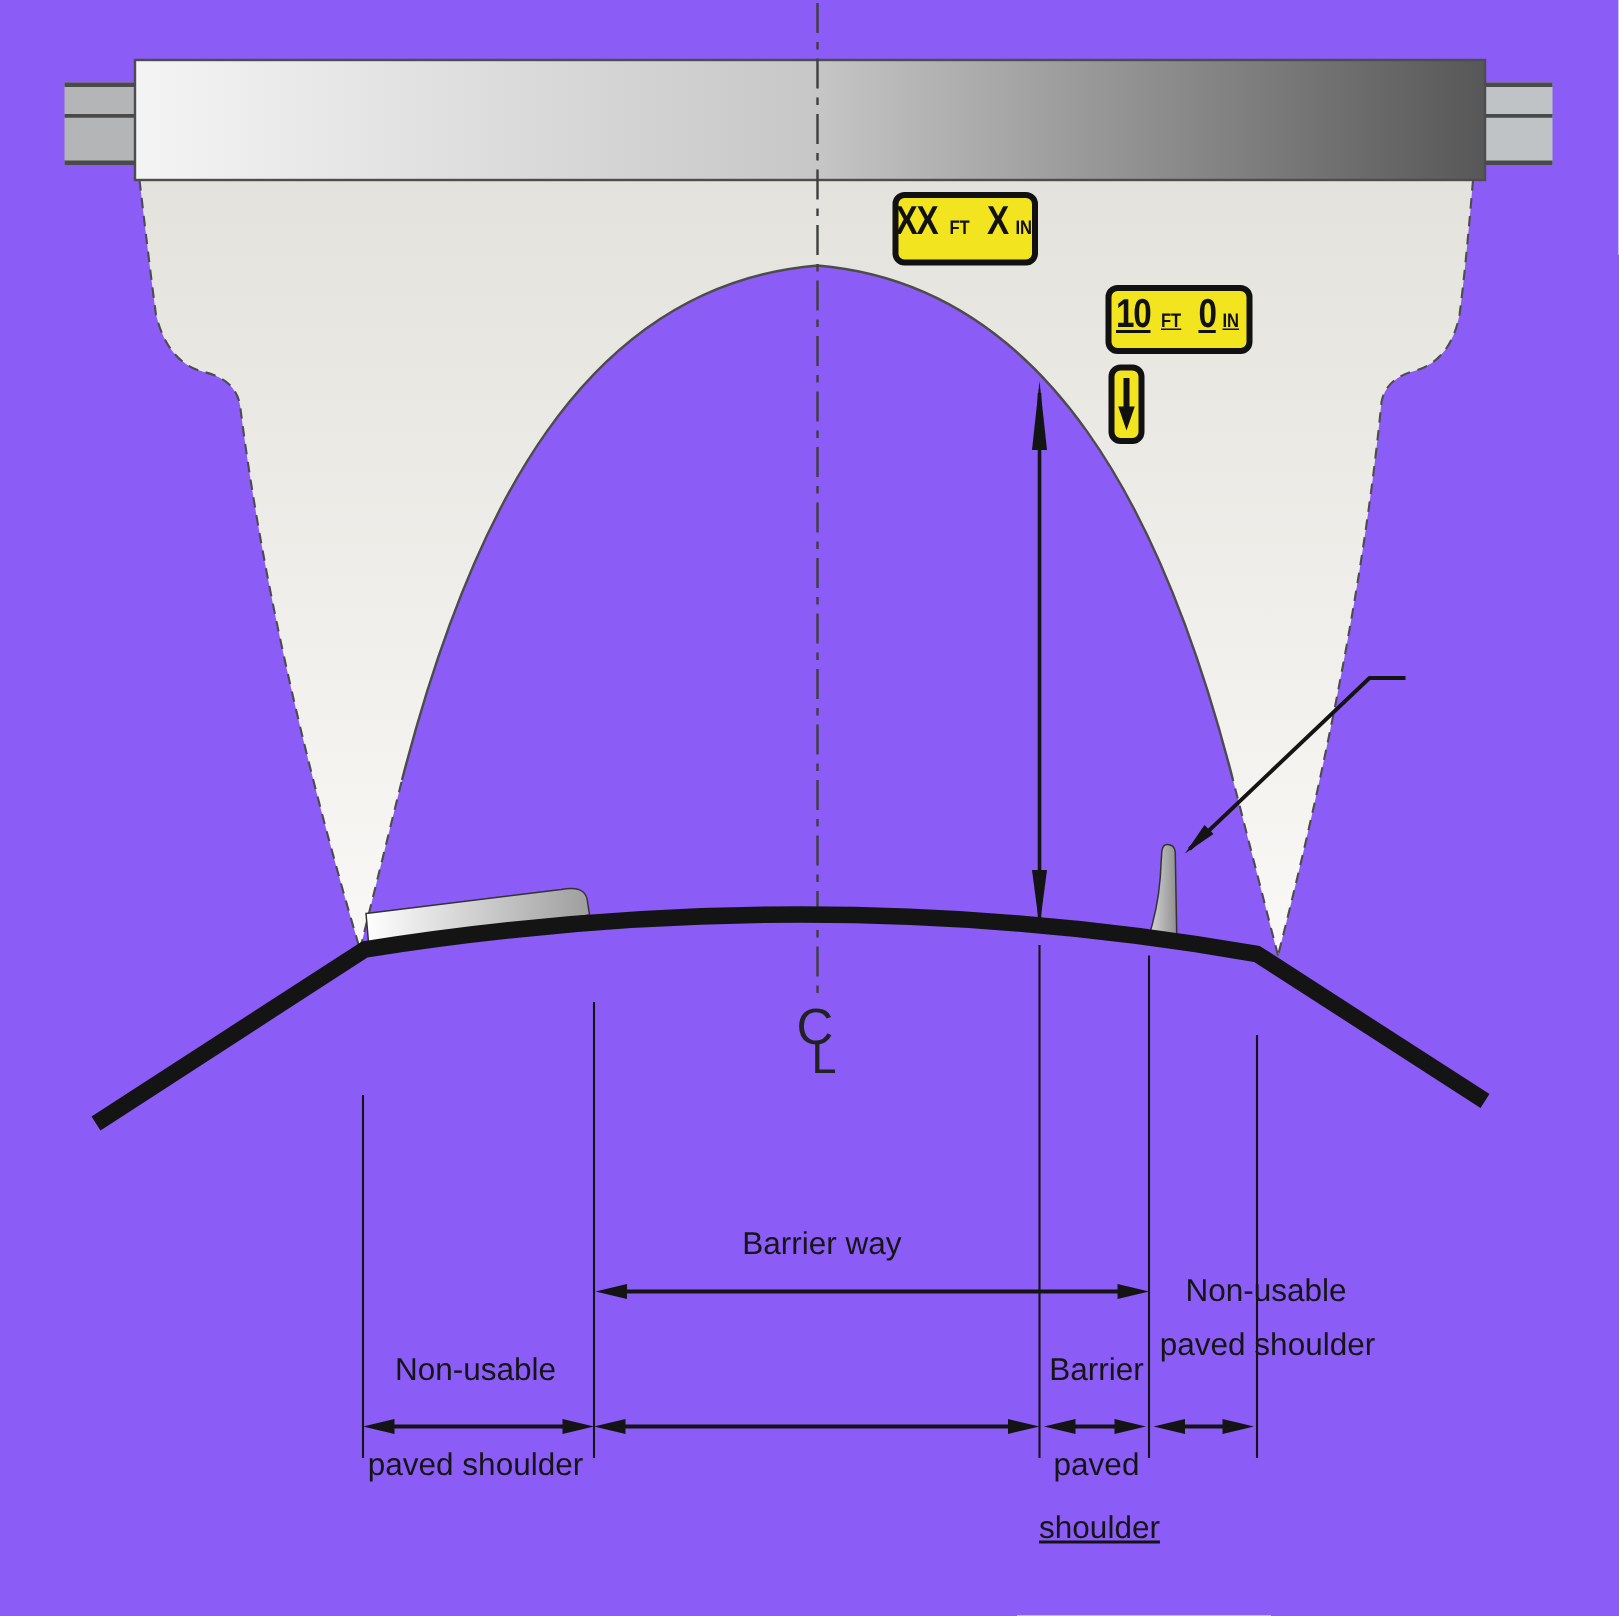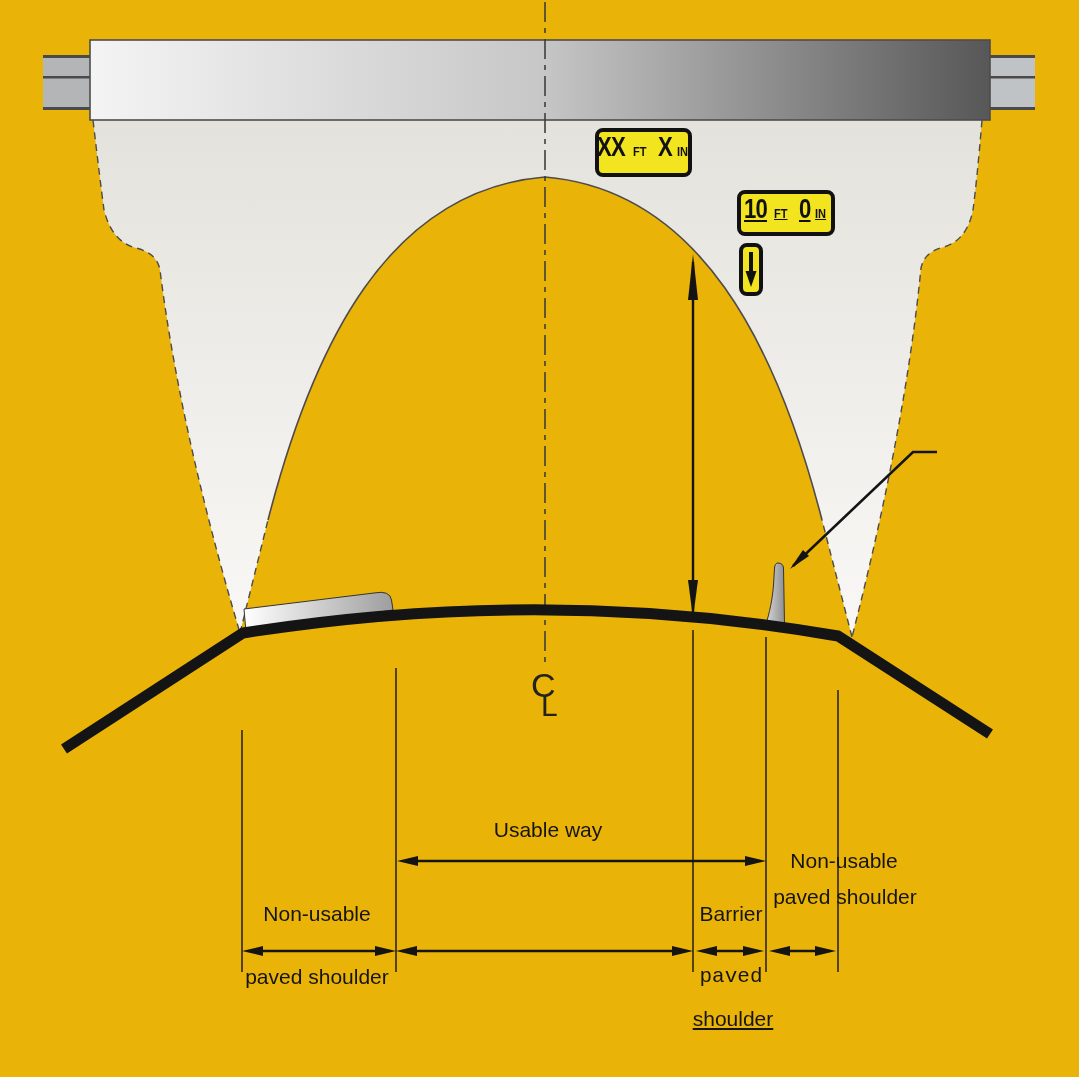--- a/index.html
+++ b/index.html
@@ -1,16 +1,16 @@
 <!DOCTYPE html>
 <html><head>
 <meta charset="utf-8">
 <style>
   html,body{margin:0;padding:0;background:#ffffff;}
-  #stage{position:relative;width:1079px;height:1077px;background:#eab308;overflow:hidden;
+  #stage{position:relative;width:1079px;height:1077px;background:#8b5cf6;overflow:hidden;
          font-family:"Liberation Sans", sans-serif;}
   #drawing{position:absolute;left:0;top:0;}
 
   
   .lbl{position:absolute;font-size:21px;color:#151515;text-align:center;line-height:1.15;white-space:nowrap;}
 
   
   .sign{position:absolute;background:#f2e41e;border:4px solid #111;border-radius:8px;
         display:flex;align-items:baseline;justify-content:center;color:#111;}
   .sign .big{font-weight:bold;font-size:27px;letter-spacing:-1px;display:inline-block;
@@ -155,25 +155,25 @@
     <svg width="14" height="37" viewBox="0 0 14 37">
       <rect x="5" y="1" width="4" height="20" fill="#111"></rect>
       <polygon points="1.5,20 12.5,20 7,36" fill="#111"></polygon>
     </svg>
   </div>
 
   <div class="cl cl-c">C</div>
   <div class="cl cl-l">L</div>
 
 
-  <div class="lbl" style="left:448px;top:818px;width:200px;">Usable way</div>
+  <div class="lbl" style="left:448px;top:818px;width:200px;">Barrier way</div>
 
   <div class="lbl" style="left:217px;top:902px;width:200px;">Non-usable</div>
   <div class="lbl" style="left:197px;top:965px;width:240px;">paved shoulder</div>
 
   <div class="lbl" style="left:651px;top:902px;width:160px;">Barrier</div>
-  <div class="lbl" style="left:651px;top:965px;width:160px;font-family:Liberation Mono, monospace;">paved</div>
+  <div class="lbl" style="left:651px;top:965px;width:160px;">paved</div>
   <div class="lbl" style="left:653px;top:1007px;width:160px;text-decoration:underline;">shoulder</div>
 
   <div class="lbl" style="left:744px;top:849px;width:200px;">Non-usable</div>
   <div class="lbl" style="left:725px;top:885px;width:240px;">paved shoulder</div>
 
 </div>
 
 </body></html>

